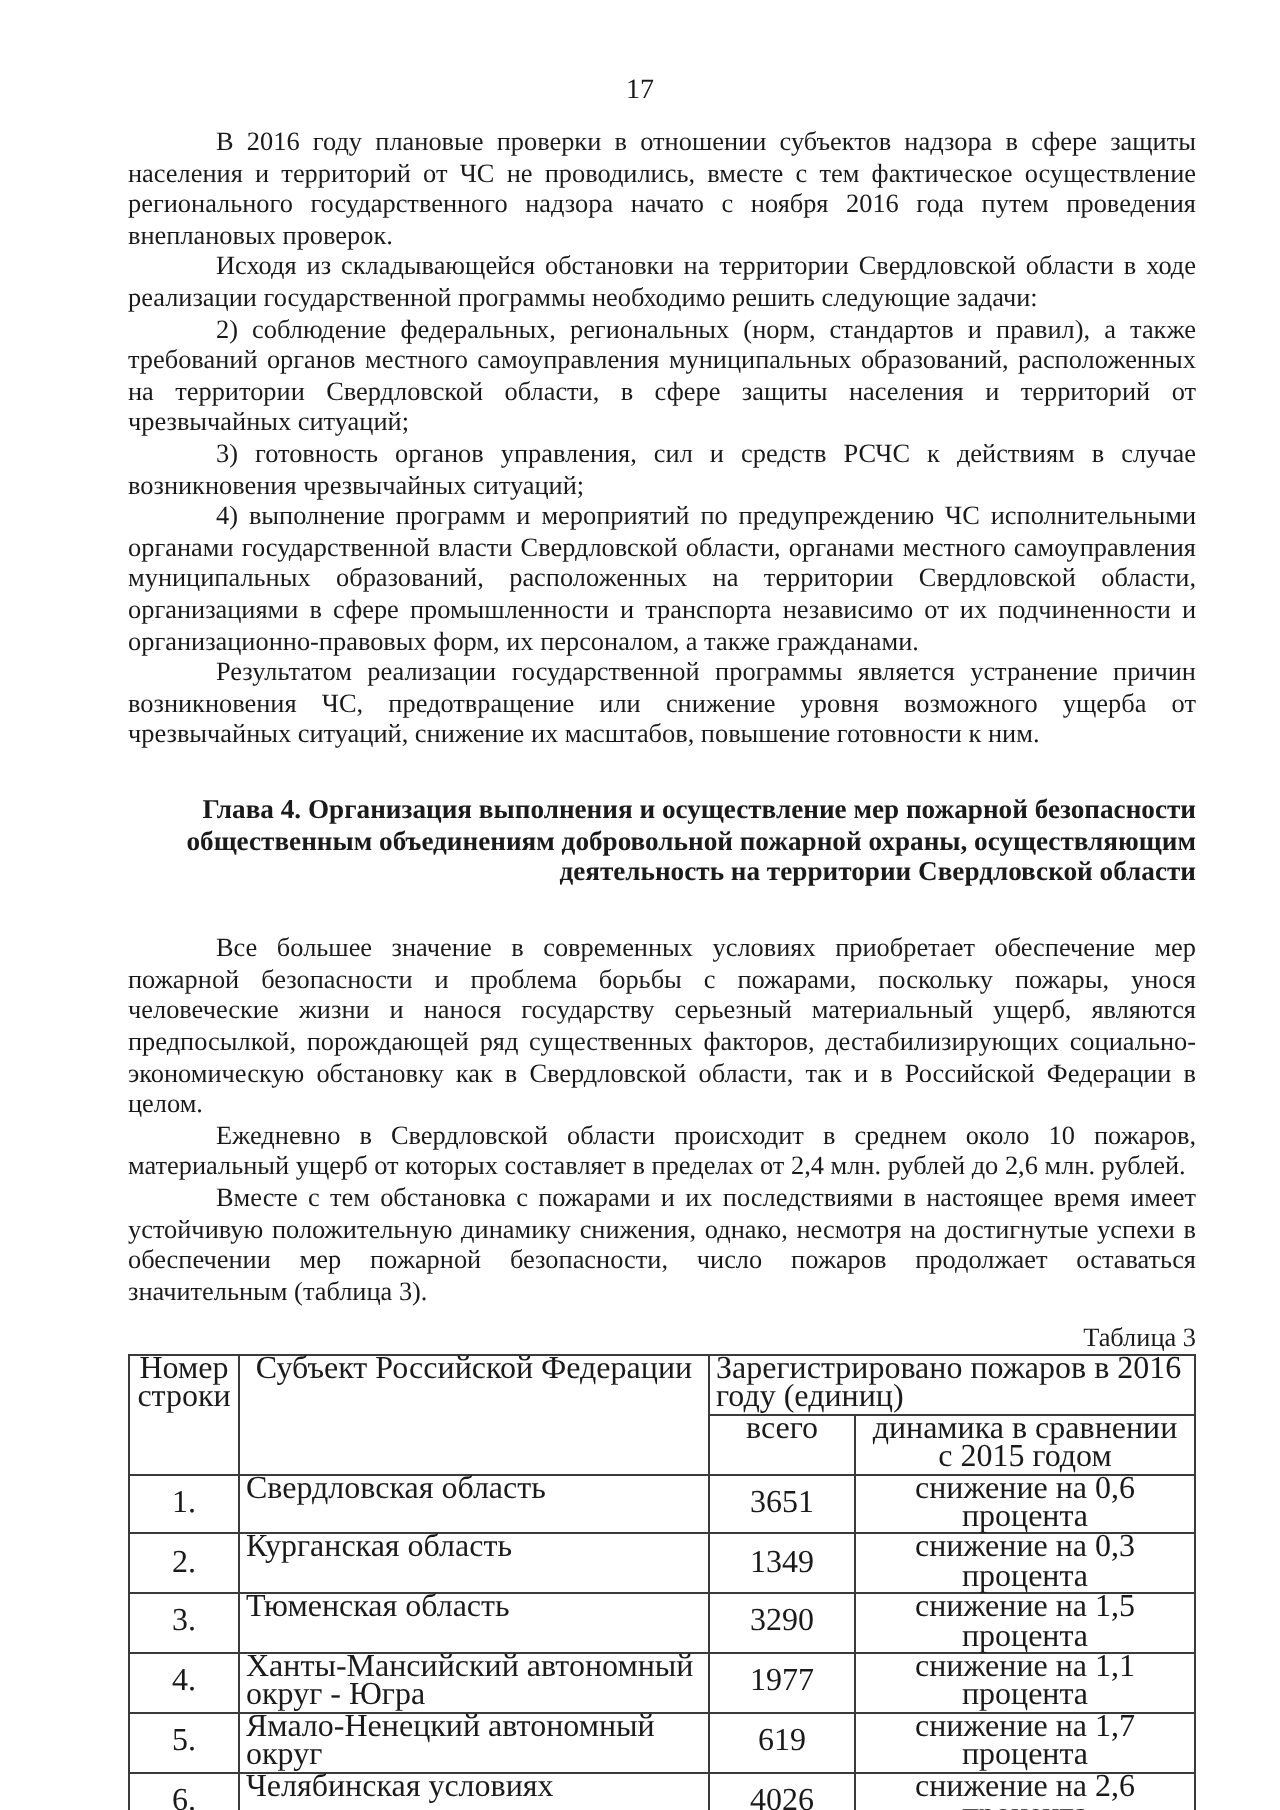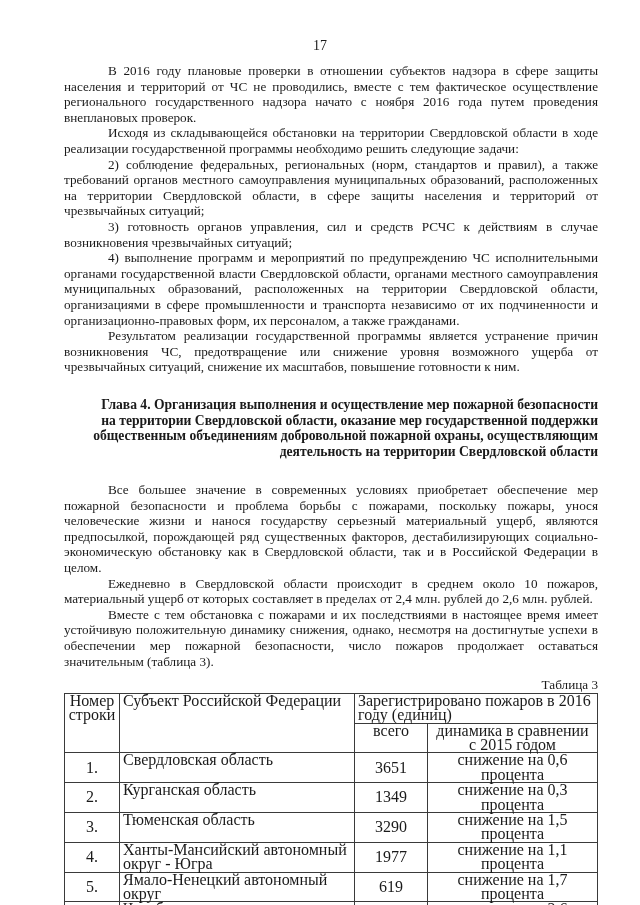--- a/index.html
+++ b/index.html
@@ -11,39 +11,38 @@
   .heading { margin: 22px 0 22px 0; text-align: right; font-weight: bold; font-size: 13.6px; line-height: 15.8px; }
   .table-caption { text-align: right; margin-top: 8px; margin-bottom: 0; }
   table { border-collapse: collapse; width: 534px; font-size: 16px; line-height: 14.4px; }
   td, th { border: 1px solid #3a3a3a; padding: 0 3px; font-weight: normal; vertical-align: top; }
   th { text-align: left; }
   .c1 { width: 48px; text-align: center; vertical-align: middle; }
   .c2 { width: 228px; text-align: left; }
   .c3 { width: 66px; text-align: center; vertical-align: middle; }
   .c4 { text-align: center; vertical-align: middle; }
   th.c1, th.c2 { vertical-align: top; height: 56px; }
-  th.c2 { text-align: left; }
+  th.c2 { text-align: center; }
   th.sub { vertical-align: top; }
 </style>
 </head>
 <body>
 
 <div class="page-num">17</div>
 
 <div class="content">
   <p class="p">В 2016 году плановые проверки в отношении субъектов надзора в сфере защиты населения и территорий от ЧС не проводились, вместе с тем фактическое осуществление регионального государственного надзора начато с ноября 2016 года путем проведения внеплановых проверок.</p>
   <p class="p">Исходя из складывающейся обстановки на территории Свердловской области в ходе реализации государственной программы необходимо решить следующие задачи:</p>
   <p class="p">2) соблюдение федеральных, региональных (норм, стандартов и правил), а также требований органов местного самоуправления муниципальных образований, расположенных на территории Свердловской области, в сфере защиты населения и территорий от чрезвычайных ситуаций;</p>
   <p class="p">3) готовность органов управления, сил и средств РСЧС к действиям в случае возникновения чрезвычайных ситуаций;</p>
   <p class="p">4) выполнение программ и мероприятий по предупреждению ЧС исполнительными органами государственной власти Свердловской области, органами местного самоуправления муниципальных образований, расположенных на территории Свердловской области, организациями в сфере промышленности и транспорта независимо от их подчиненности и организационно-правовых форм, их персоналом, а также гражданами.</p>
   <p class="p">Результатом реализации государственной программы является устранение причин возникновения ЧС, предотвращение или снижение уровня возможного ущерба от чрезвычайных ситуаций, снижение их масштабов, повышение готовности к ним.</p>
 
   <div class="heading">
     <div>Глава 4. Организация выполнения и осуществление мер пожарной безопасности</div>
-    <div>на территории Свердловской области, оказание мер государственной поддержки</div>
     <div>общественным объединениям добровольной пожарной охраны, осуществляющим</div>
     <div>деятельность на территории Свердловской области</div>
   </div>
 
   <p class="p">Все большее значение в современных условиях приобретает обеспечение мер пожарной безопасности и проблема борьбы с пожарами, поскольку пожары, унося человеческие жизни и нанося государству серьезный материальный ущерб, являются предпосылкой, порождающей ряд существенных факторов, дестабилизирующих социально-экономическую обстановку как в Свердловской области, так и в Российской Федерации в целом.</p>
   <p class="p">Ежедневно в Свердловской области происходит в среднем около 10 пожаров, материальный ущерб от которых составляет в пределах от 2,4 млн. рублей до 2,6 млн. рублей.</p>
   <p class="p">Вместе с тем обстановка с пожарами и их последствиями в настоящее время имеет устойчивую положительную динамику снижения, однако, несмотря на достигнутые успехи в обеспечении мер пожарной безопасности, число пожаров продолжает оставаться значительным (таблица 3).</p>
 
   <div class="table-caption">Таблица 3</div>
 

